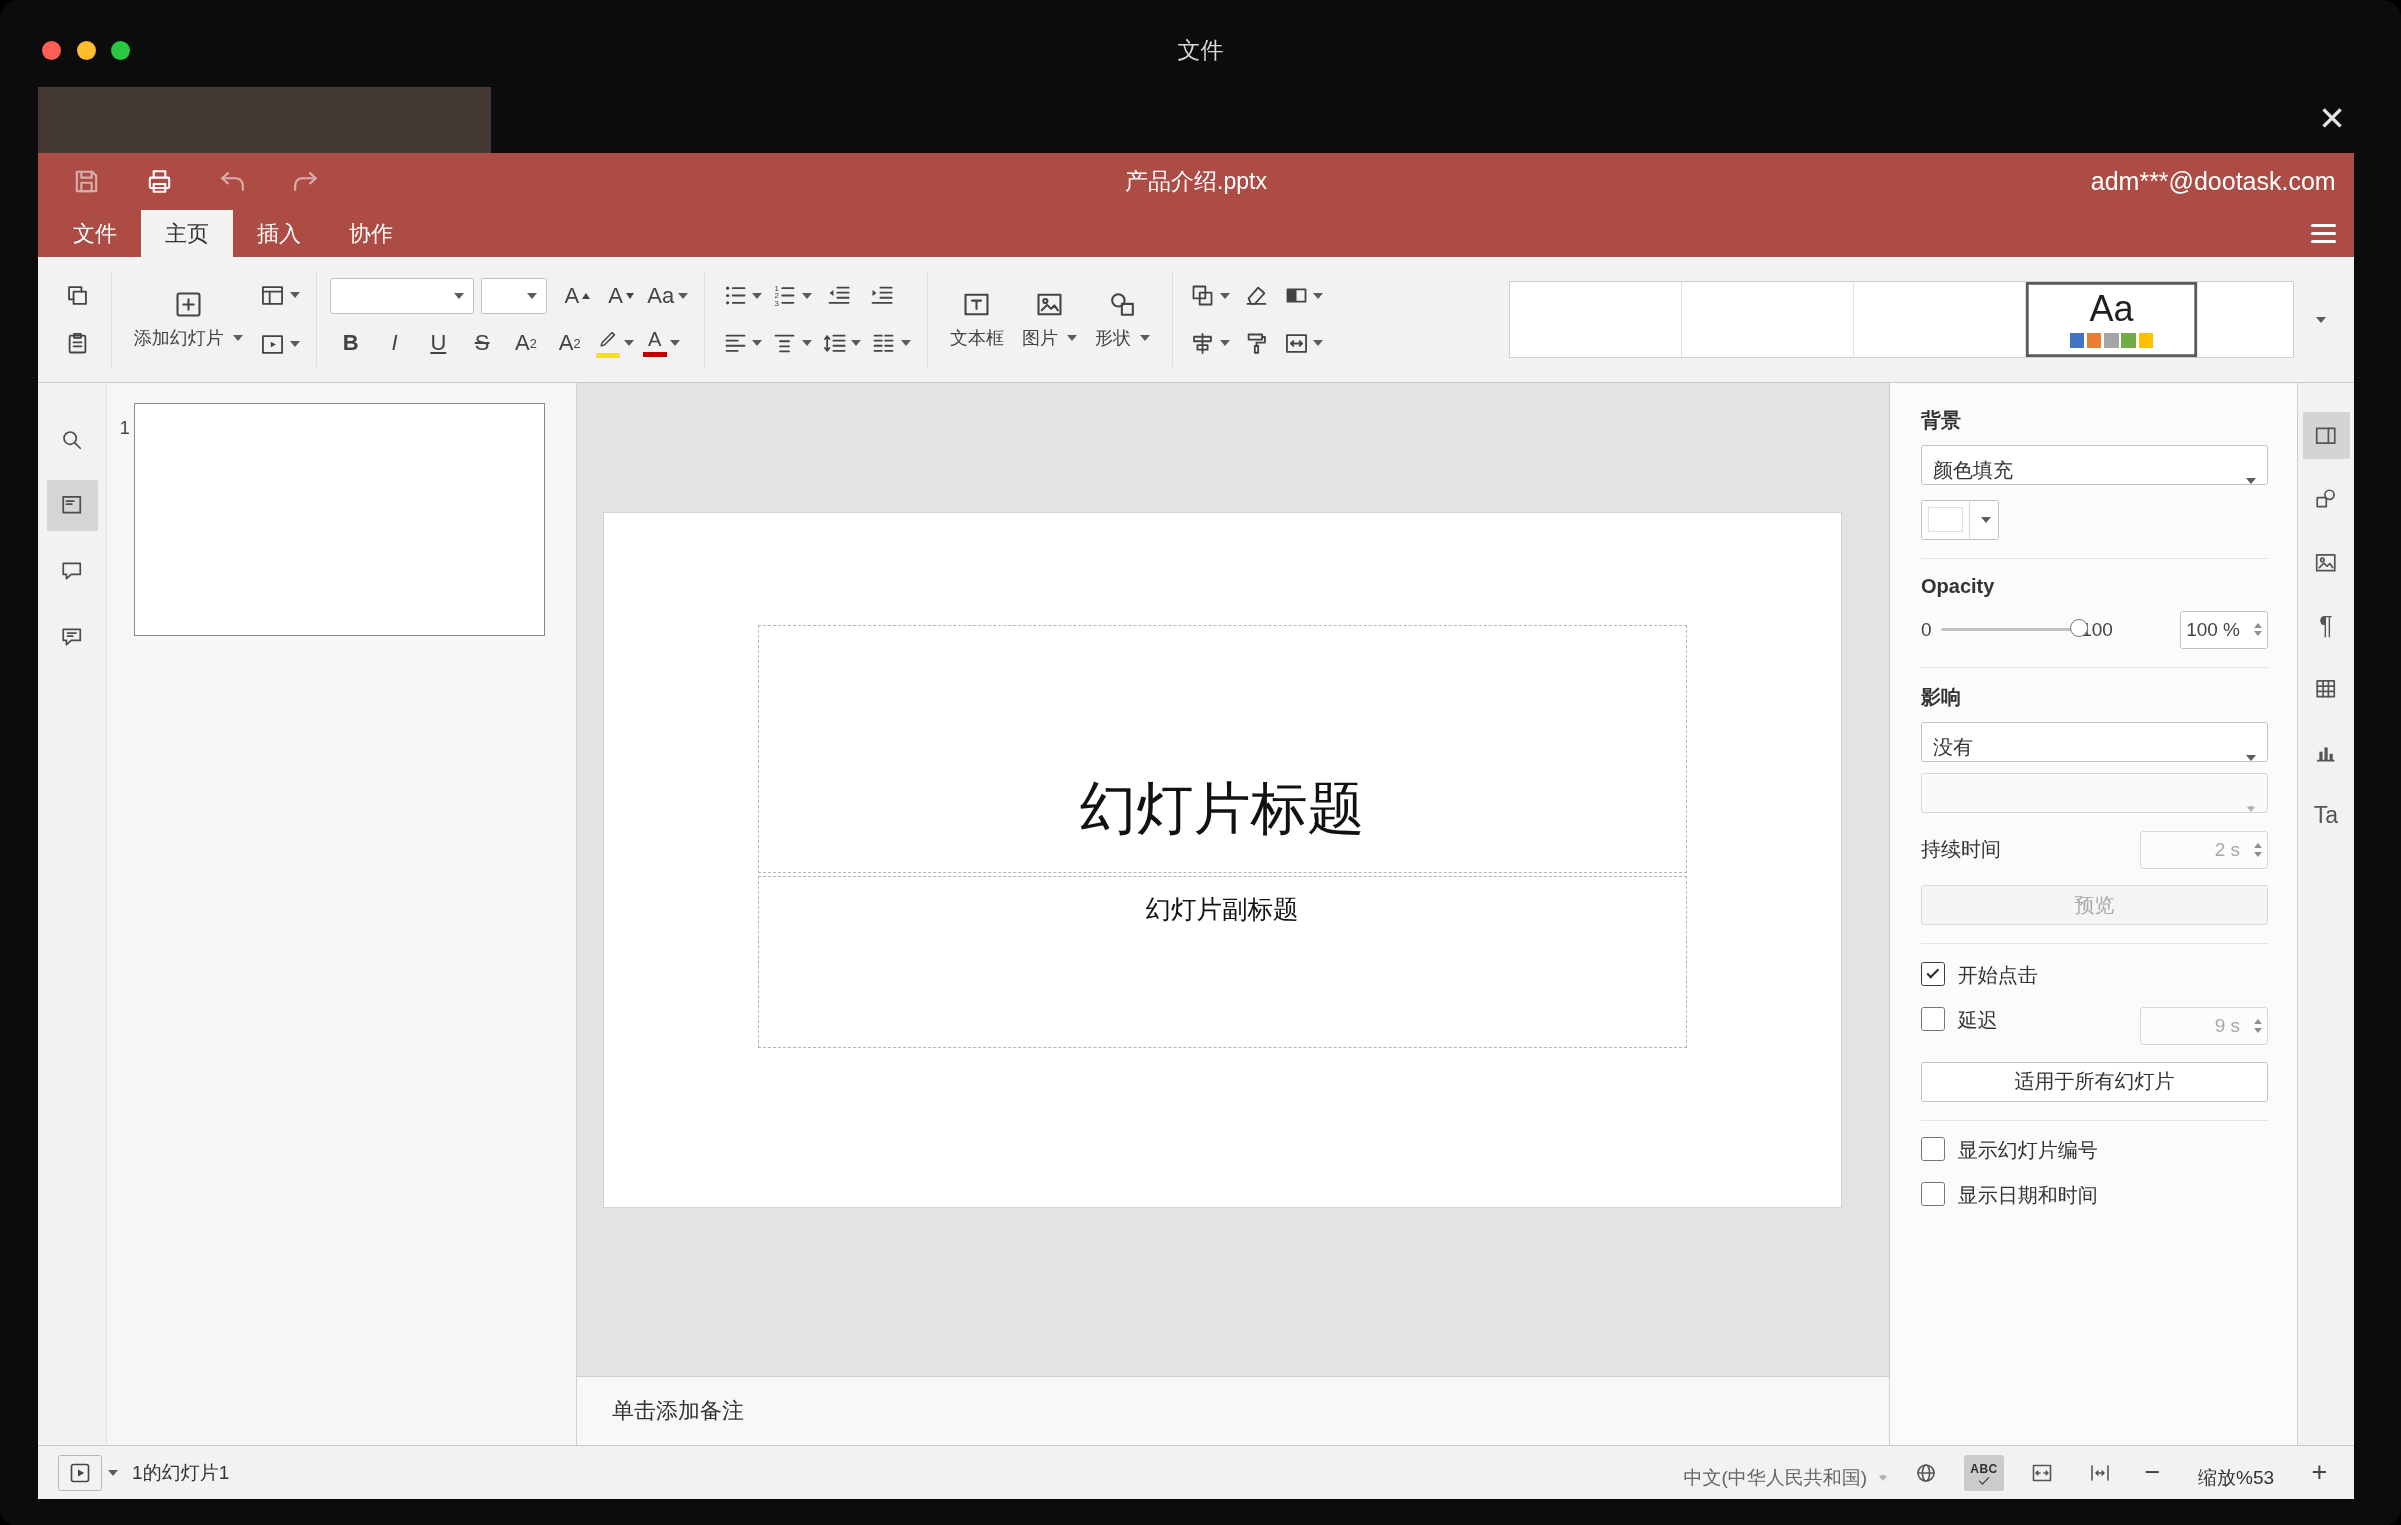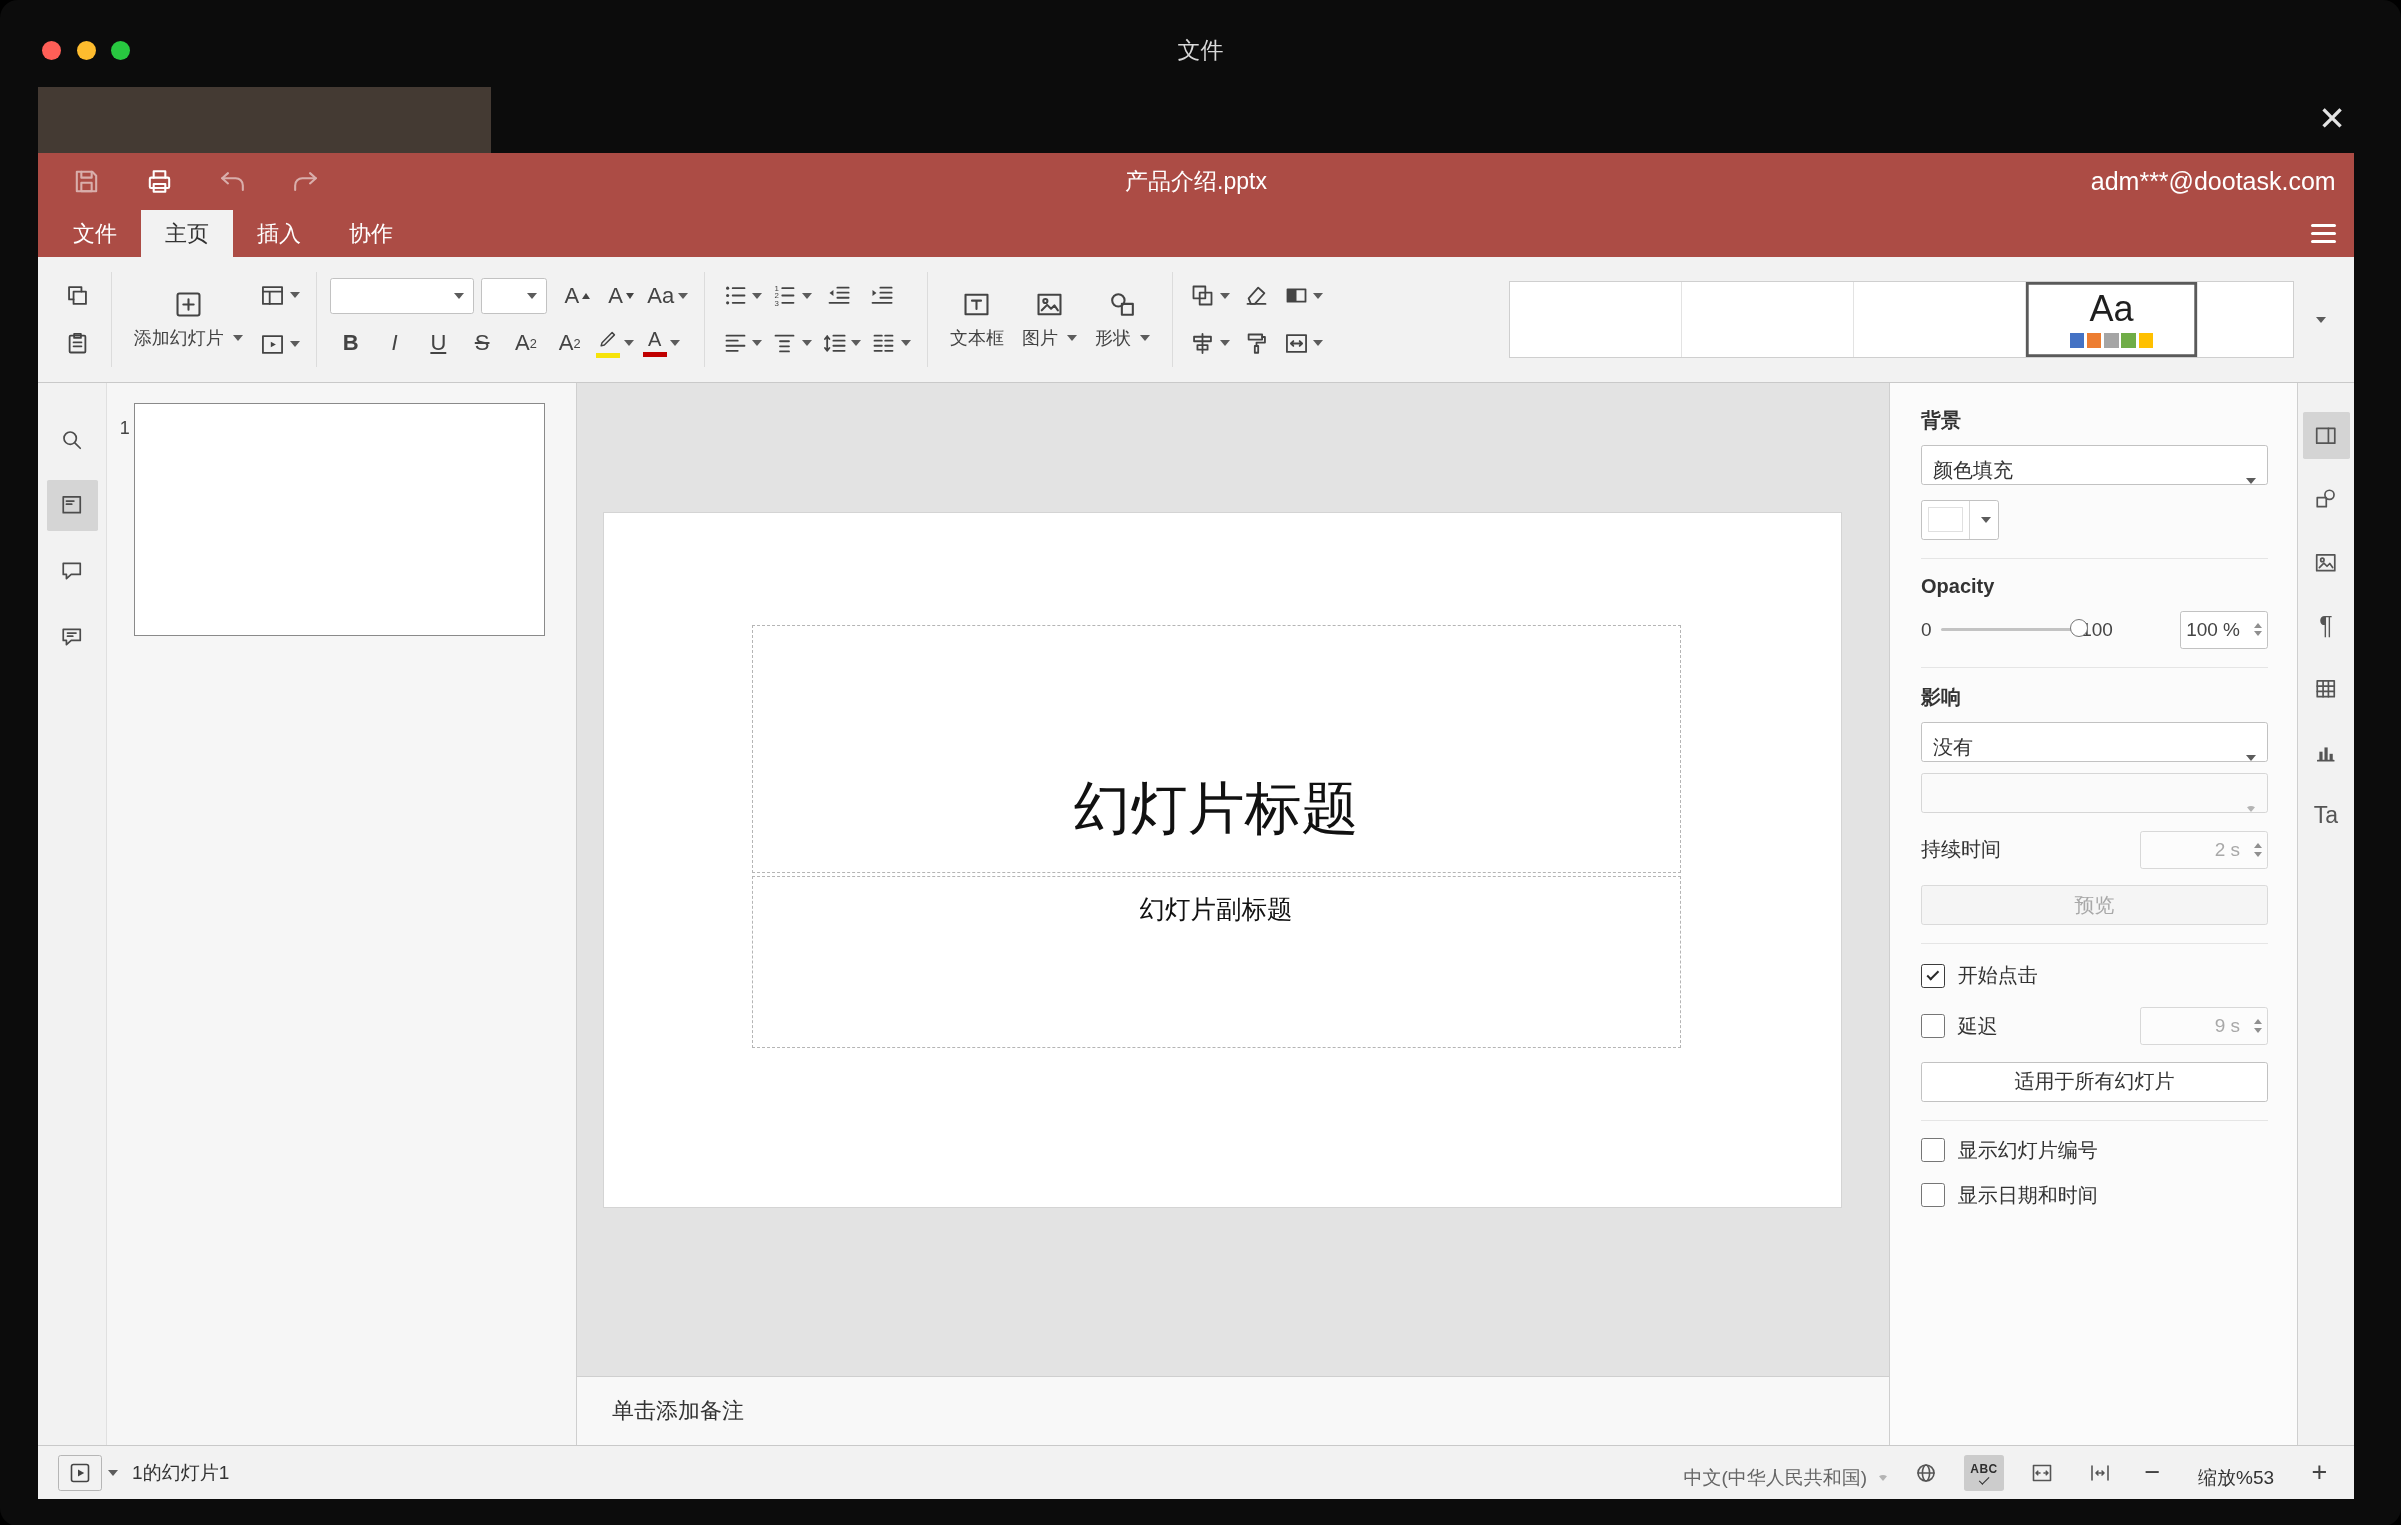--- a/index.html
+++ b/index.html
@@ -87,21 +87,21 @@
   .rail-btn.active { background:#d5d5d5; }
 
   .thumbs { flex:0 0 470px; background:#f6f6f6; border-right:0.9px solid #cfcfcf; position:relative; }
   .thumb-num { position:absolute; left:12.8px; top:35px; font-size:18px; color:#444; }
   .thumb { position:absolute; left:27px; top:20px; width:411px; height:233px; background:#fff; border:1.8px solid #8a8a8a; }
 
   .canvas-col { flex:1 1 auto; display:flex; flex-direction:column; background:#e3e3e3; min-width:0; }
   .canvas { flex:1 1 auto; position:relative; }
   .slide { position:absolute; left:26.5px; top:130px; width:1237px; height:694px; background:#fff;
            box-shadow:0 0 0 0.9px #d2d2d2; }
-  .ph { position:absolute; left:148px; width:929px; border:1.8px dashed #b5b5b5; display:flex; justify-content:center; color:#111; }
+  .ph { position:absolute; left:154px; width:929px; border:1.8px dashed #b5b5b5; display:flex; justify-content:center; color:#111; }
   .ph-title { top:112px; height:248px; align-items:flex-end; padding-bottom:24px; font-size:57px; }
   .ph-sub { top:363px; height:172px; align-items:flex-start; padding-top:14.6px; font-size:25.5px; }
   .notes { flex:0 0 69px; border-top:0.9px solid #cfcfcf; background:#f8f8f8; display:flex; align-items:center;
            padding-left:35px; font-size:22px; color:#333; }
 
   
   .rpanel { flex:0 0 408px; background:#fbfbfb; border-left:0.9px solid #cfcfcf;
             padding:24px 29px 0 31px; font-size:20px; color:#333; }
   .plabel { font-size:20px; color:#333; }
   .pbold { font-weight:bold; }
@@ -127,21 +127,21 @@
                     justify-content:center; gap:3.6px; }
   .sp-up { width:0;height:0;border-left:4.6px solid transparent;border-right:4.6px solid transparent;border-bottom:5.5px solid #8f8f8f; }
   .sp-down { width:0;height:0;border-left:4.6px solid transparent;border-right:4.6px solid transparent;border-top:5.5px solid #8f8f8f; }
   .smin,.smax { font-size:19px; color:#444; }
   .sr-field { margin-left:auto; }
   .dur-row { display:flex; align-items:center; margin-top:18px; }
   .dur-row .numfield { margin-left:auto; }
   .pbtn { width:100%; height:40px; border:0.9px solid #c2c2c2; border-radius:2.7px; background:#fff;
           font-size:20px; color:#333; margin-top:16.4px; }
   .pbtn.disabled { background:#f5f5f5; border-color:#dadada; color:#a8a8a8; }
-  .cb-row { display:flex; align-items:center; margin-top:18px; }
+  .cb-row { display:flex; margin-top:18px; }
   .cb { width:24px; height:24px; border:1.8px solid #767676; border-radius:2.7px; background:#fff;
         display:flex; align-items:center; justify-content:center; margin-right:12.8px; flex:0 0 24px; }
   .cb.checked { border-color:#3c3c3c; }
   .chk { width:12px; height:6.4px; border-left:2.7px solid #2a2a2a; border-bottom:2.7px solid #2a2a2a;
          transform:rotate(-45deg); margin-top:-3.6px; }
   .cb-label { font-size:20px; color:#333; }
 
   .rrail { flex:0 0 57px; background:#f2f2f2; border-left:0.9px solid #cfcfcf;
            display:flex; flex-direction:column; align-items:center; padding-top:29px; gap:16.4px; }
   .rrail .rail-btn { width:47px; height:47px; font-size:25px; color:#555; }

